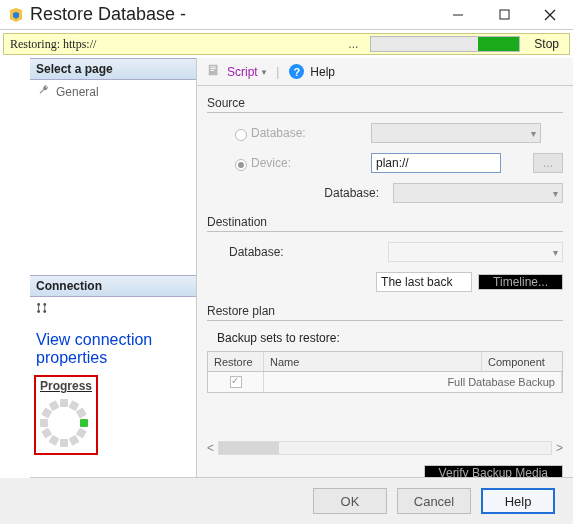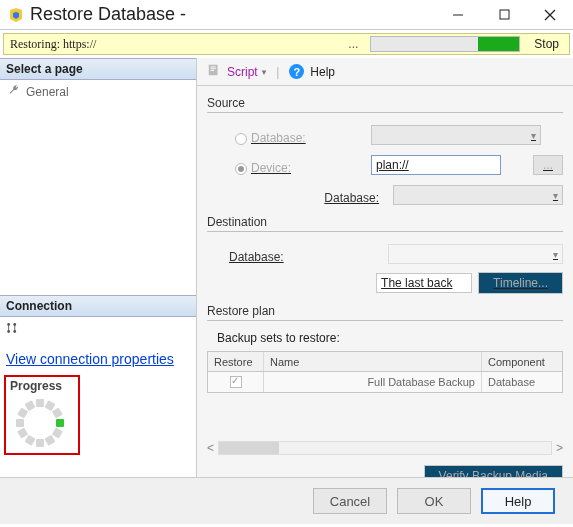--- a/index.html
+++ b/index.html
@@ -66,20 +66,21 @@
     padding: 0 10px;
     height: 29px;
     display: flex; align-items: center;
   }
 
   
   .body {
     display: flex;
     height: 420px;
     border-bottom: 1px solid #ccc;
+    margin-left: 30px;
   }
   .left {
     width: 210px;
     border-right: 1px solid #ccc;
     display: flex;
     flex-direction: column;
     background: #fff;
   }
   .right {
     flex: 1;
@@ -108,32 +109,32 @@
   .left .spacer { flex: 1; }
 
   .conn-body {
     padding: 4px 6px;
     font-size: 11px;
   }
   .conn-row { display: flex; align-items: flex-start; gap: 6px; }
   .conn-text { white-space: pre; line-height: 14px; }
   .conn-link {
     color: #0040d8;
-    text-decoration: underline;
     padding: 10px 6px 6px 6px;
     display: inline-block;
-    font-size: 14px;
+    font-size: 16px;
   }
 
   
   .progress-wrap {
     border: 2px solid #d40000;
-    width: 76px;
+    width: 64px;
     margin: 2px 4px;
     padding: 2px 8px 4px 4px;
+    text-decoration: underline;
   }
   .progress-wrap .plabel {
     font-weight: bold;
     color: #444;
     font-size: 12px;
   }
   .spinner {
     width: 44px; height: 44px;
     position: relative;
     margin: 8px auto 4px auto;
@@ -183,24 +184,23 @@
   }
   .group { margin-bottom: 10px; }
   .group .g-title {
     color: #333;
     padding-bottom: 2px;
     border-bottom: 1px solid #c0c0c0;
     margin-bottom: 8px;
   }
   .form-row {
     display: flex;
-    align-items: flex-end;
+    align-items: center;
     min-height: 24px;
     margin-bottom: 6px;
-    text-decoration: underline;
   }
   .form-row .indent { width: 22px; }
   .form-row .radio-col {
     width: 22px; display: flex; justify-content: center;
   }
   .form-row .lbl { width: 120px; color: #333;}
   .form-row .lbl.dis { color: #aaa; }
   .form-row .lbl.ctr { text-align: right; padding-right: 14px; width: 142px;}
   .ctl {
     flex: 1;
@@ -231,23 +231,23 @@
     display: flex; align-items: center; justify-content: center;
     color: #aaa;
   }
   .ro-box {
     background: #f5f5f5;
     border: none;
     width: 170px;
   }
   .ro-box.border { border: 1px solid #c7c7c7; background: #fff; width: 96px;}
   .btn-gray {
-    height: 22px;
+    height: 16px;
     padding: 0 14px;
-    background: #0c4a6e;
+    background: #000000;
     border: 1px solid #c7c7c7;
     color: #aaa;
     display: inline-flex; align-items: center;
     font-size: 12px;
   }
 
   
   .grid {
     border: 1px solid #c7c7c7;
     background: #fff;
@@ -536,37 +536,36 @@
           <div class="grid-head">
             <div class="col-restore">Restore</div>
             <div class="col-name" style="justify-content:flex-start;">Name</div>
             <div class="col-comp">Component</div>
           </div>
           <div class="grid-row">
             <div class="col-restore" style="justify-content:center;">
               <input type="checkbox" class="check-look" checked="" style="">
             </div>
             <div class="col-name">Full Database Backup</div>
-            <div class="col-comp">Database</div>
           </div>
         </div>
 
         <div class="hscroll">
           <span>&lt;</span>
           <div class="track">
             <div class="thumb"></div>
           </div>
           <span>&gt;</span>
         </div>
 
         <div class="verify-row">
           <div class="btn-gray">Verify Backup Media</div>
         </div>
       </div>
     </div>
   </div>
 </div>
 
 <div class="footer">
+  <div class="fbtn">OK</div>
   <div class="fbtn">Cancel</div>
-  <div class="fbtn">OK</div>
   <div class="fbtn default">Help</div>
 </div>
 
 </body></html>

